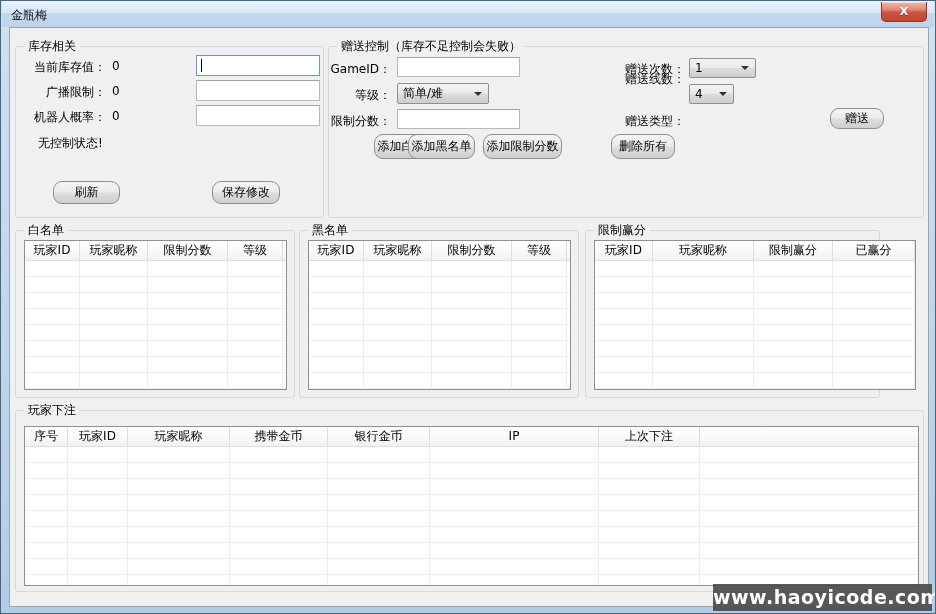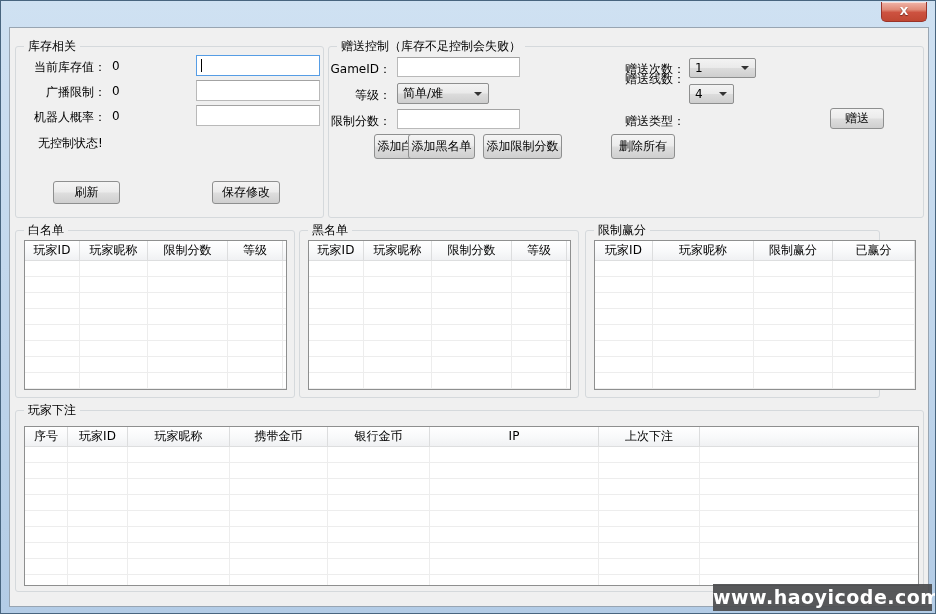--- a/index.html
+++ b/index.html
@@ -56,21 +56,21 @@
     font-size:12px; white-space:nowrap; overflow:hidden;
   }
   .cb-arrow {
     margin-left:auto; margin-right:6px; width:0; height:0;
     border-left:4px solid transparent; border-right:4px solid transparent;
     border-top:4px solid #333; flex:none;
   }
 
   .btn {
     position:absolute; display:flex; align-items:center; justify-content:center;
-    border:1px solid #8e8f8f; border-radius:3px;
+    border:1px solid #8e8f8f; border-radius:9px;
     background:linear-gradient(#f4f4f4,#ececec 45%,#dddddd 55%,#cfcfcf);
     font-size:12px; color:#000; white-space:nowrap; cursor:default;
   }
 
   .listview { position:absolute; background:#fff; border:1px solid #8e8f8f; }
   .lv-header {
     position:absolute; left:0; right:0; top:0; height:20px; display:flex;
     background:linear-gradient(#ffffff,#f8f9fa 55%,#f0f1f3);
     border-bottom:1px solid #dddedf;
   }
@@ -92,20 +92,23 @@
     background:rgba(75,76,79,0.93);
     color:#fff; font-size:19px; font-weight:600; letter-spacing:.5px;
     text-align:right; line-height:27px;
   }
 </style>
 </head>
 <body>
 
 <div class="window">
 
+  <div class="titlebar">
+    <span class="title-text">金瓶梅</span>
+  </div>
   <div class="close-btn">
     <span class="close-x">X</span>
   </div>
 
   <div class="client">
 
     <div class="groupbox" style="left:5px; top:18px; width:309px; height:172px;">
       <span class="gb-title">库存相关</span>
 
       <span class="lbl ralign" style="left:6px; top:12px; width:84px;">当前库存值：</span>

